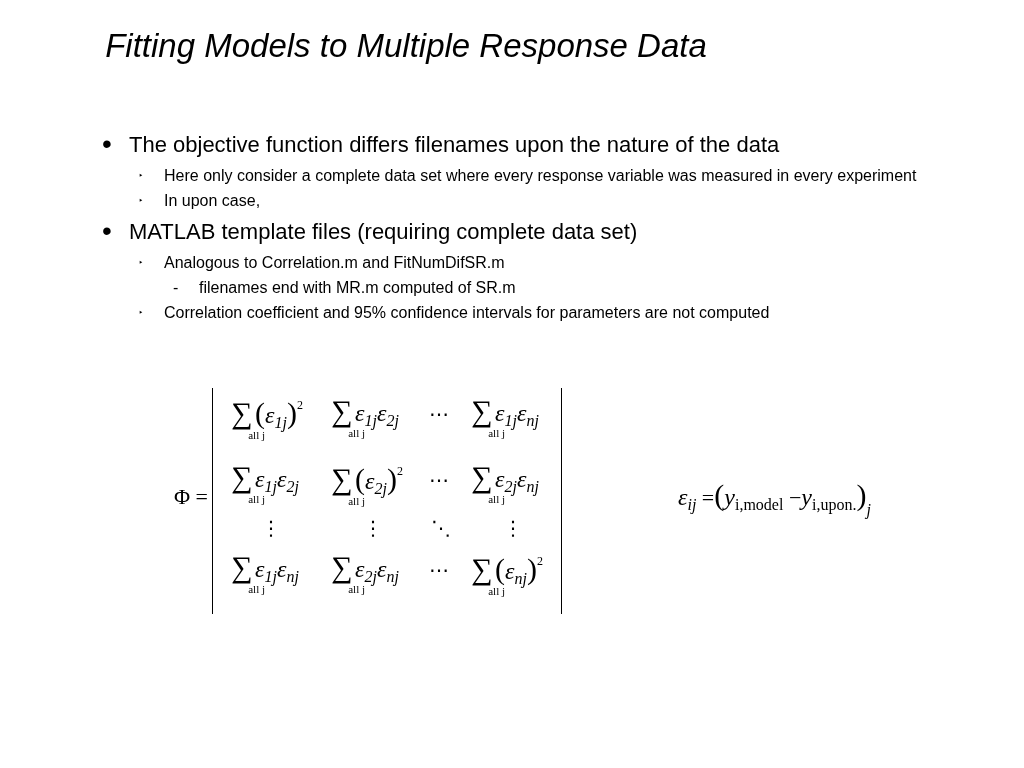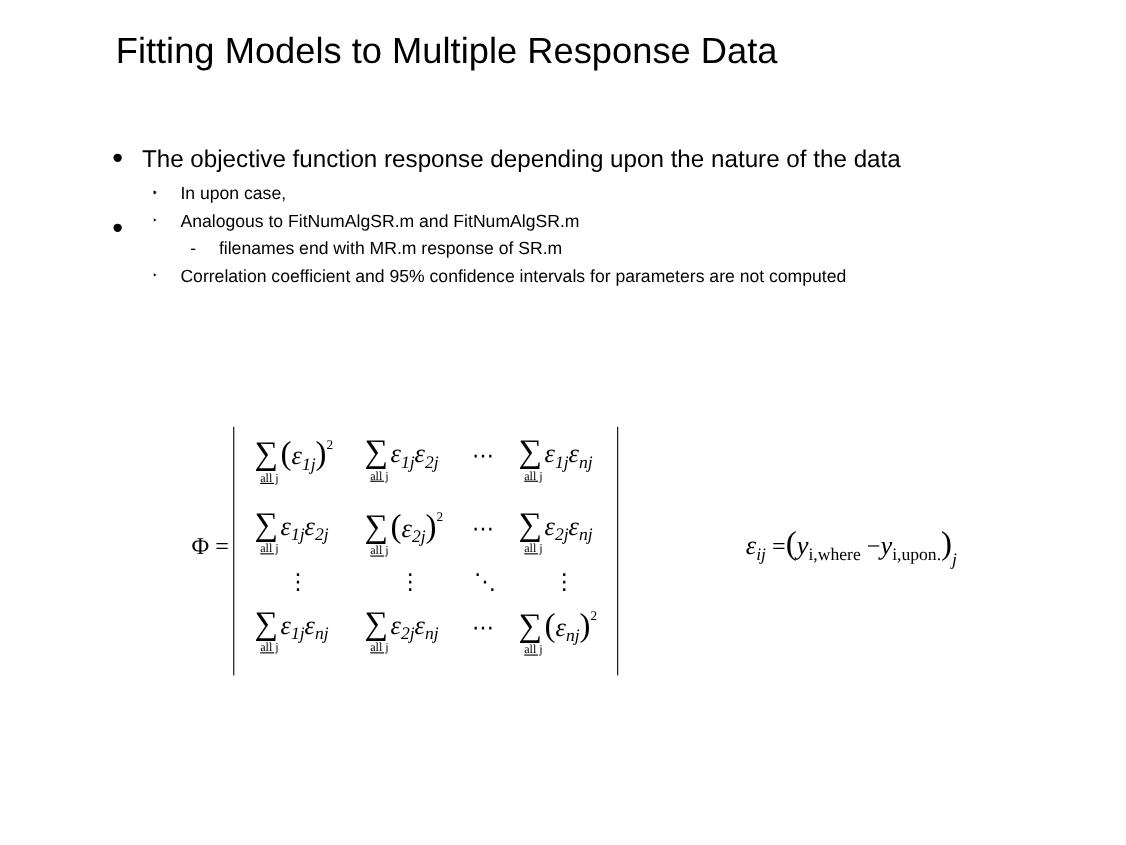--- a/index.html
+++ b/index.html
@@ -1,66 +1,68 @@
 <!DOCTYPE html>
 <html><head>
 <meta charset="utf-8">
 <style>
   html, body { margin: 0; padding: 0; background: #ffffff; }
   body { width: 1024px; height: 768px; position: relative; overflow: hidden; font-family: "Liberation Sans", sans-serif; color: #000; }
-  .title { position: absolute; left: 0; top: 24px; width: 812px; text-align: center; font-size: 33px; line-height: 44px; }
+  .title { position: absolute; left: 0; top: 24px; width: 812px; text-align: center; font-size: 33px; line-height: 44px; font-style: italic; }
   .content { position: absolute; left: 102px; top: 128px; width: 830px; }
   .l1 { position: relative; padding-left: 27px; font-size: 22px; line-height: 34px; margin: 0; }
   .l1 .bul { position: absolute; left: 0; top: -1px; font-size: 28px; }
   .l2 { position: relative; padding-left: 62px; font-size: 16px; line-height: 21px; margin: 3px 0 4px 0; }
   .l2 .bul { position: absolute; left: 37px; top: 0; font-size: 10px; }
   .l3 { position: relative; padding-left: 97px; font-size: 16px; line-height: 21px; margin: 3px 0 4px 0; }
   .l3 .bul { position: absolute; left: 71px; top: 0; font-size: 16px; }
   .math { font-family: "Liberation Serif", serif; }
   .eq-phi { position: absolute; left: 174px; top: 484px; font-size: 22px; }
   .matrix { position: absolute; left: 212px; top: 388px; width: 348px; height: 226px; border-left: 1.5px solid #000; border-right: 1.5px solid #000; }
   .cell { position: absolute; font-size: 22px; white-space: nowrap; }
   .sum { display: inline-block; position: relative; text-align: center; width: 26px; }
   .sum .sig { font-size: 30px; line-height: 30px; }
-  .sum .lim { position: absolute; left: -4px; top: 31px; font-size: 11px; width: 40px; text-align: center; text-decoration: underline; }
+  .sum .lim { position: absolute; left: -4px; top: 31px; font-size: 11px; width: 40px; text-align: right; }
   .eps { font-style: italic; font-size: 24px; }
   .sub { font-size: 16px; vertical-align: -5px; font-style: italic; }
   .sup { font-size: 12px; vertical-align: 14px; }
   .paren { font-size: 30px; font-weight: 100; }
   .dots { position: absolute; font-size: 20px; }
   .eq-eps { position: absolute; left: 678px; top: 478px; font-size: 22px; white-space: nowrap; }
   .eq-eps .y { font-style: italic; font-size: 24px; }
 </style>
 </head>
 <body>
 
 <div class="title">Fitting Models to Multiple Response Data</div>
 
 <div class="content">
   <p class="l1">
     <span class="bul">•</span>
-    <span>The objective function response depending upon the nature of the data</span>
+    <span>The objective function differs filenames upon the nature of the data</span>
   </p>
   <p class="l2">
     <span class="bul">‣</span>
+    <span>Here only consider a complete data set where every response variable was measured in every experiment</span>
   </p>
   <p class="l2">
     <span class="bul">‣</span>
     <span>In upon case,</span>
   </p>
   <p class="l1">
     <span class="bul">•</span>
+    <span>MATLAB template files (requiring complete data set)</span>
   </p>
   <p class="l2">
     <span class="bul">‣</span>
-    <span>Analogous to FitNumAlgSR.m and FitNumAlgSR.m</span>
+    <span>Analogous to Correlation.m and FitNumDifSR.m</span>
   </p>
   <p class="l3">
     <span class="bul">-</span>
-    <span>filenames end with MR.m response of SR.m</span>
+    <span>filenames end with MR.m computed of SR.m</span>
   </p>
   <p class="l2">
     <span class="bul">‣</span>
     <span>Correlation coefficient and 95% confidence intervals for parameters are not computed</span>
   </p>
 </div>
 
 <div class="math eq-phi">Φ =</div>
 
 <div class="math matrix">
@@ -99,15 +101,15 @@
     <span class="sum"><span class="sig">∑</span><span class="lim">all j</span></span><span class="eps">ε</span><span class="sub">2j</span><span class="eps">ε</span><span class="sub">nj</span>
   </div>
   <div class="dots" style="left:216px; top:170px;">⋯</div>
   <div class="cell" style="left:256px; top:164px;">
     <span class="sum"><span class="sig">∑</span><span class="lim">all j</span></span><span class="paren">(</span><span class="eps">ε</span><span class="sub">nj</span><span class="paren">)</span><span class="sup">2</span>
   </div>
 </div>
 
 <div class="math eq-eps">
   <span class="eps">ε</span><span class="sub">ij</span>
-  <span>=</span><span class="paren">(</span><span class="y">y</span><span class="sub" style="font-style:normal">i,where</span>
+  <span>=</span><span class="paren">(</span><span class="y">y</span><span class="sub" style="font-style:normal">i,model</span>
   <span>−</span><span class="y">y</span><span class="sub" style="font-style:normal">i,upon.</span><span class="paren">)</span><span class="sub" style="vertical-align:-10px">j</span>
 </div>
 
 </body></html>

